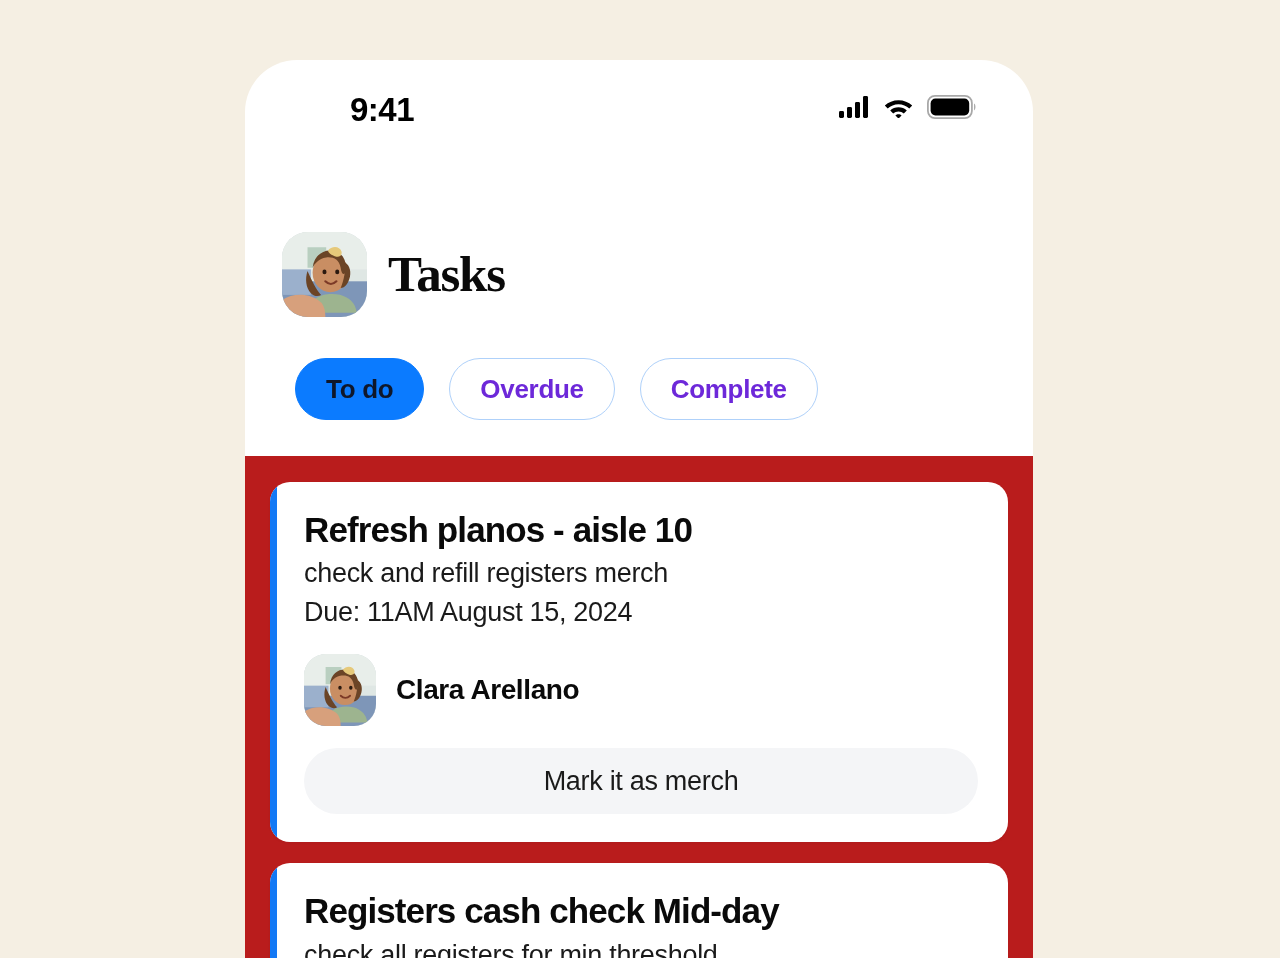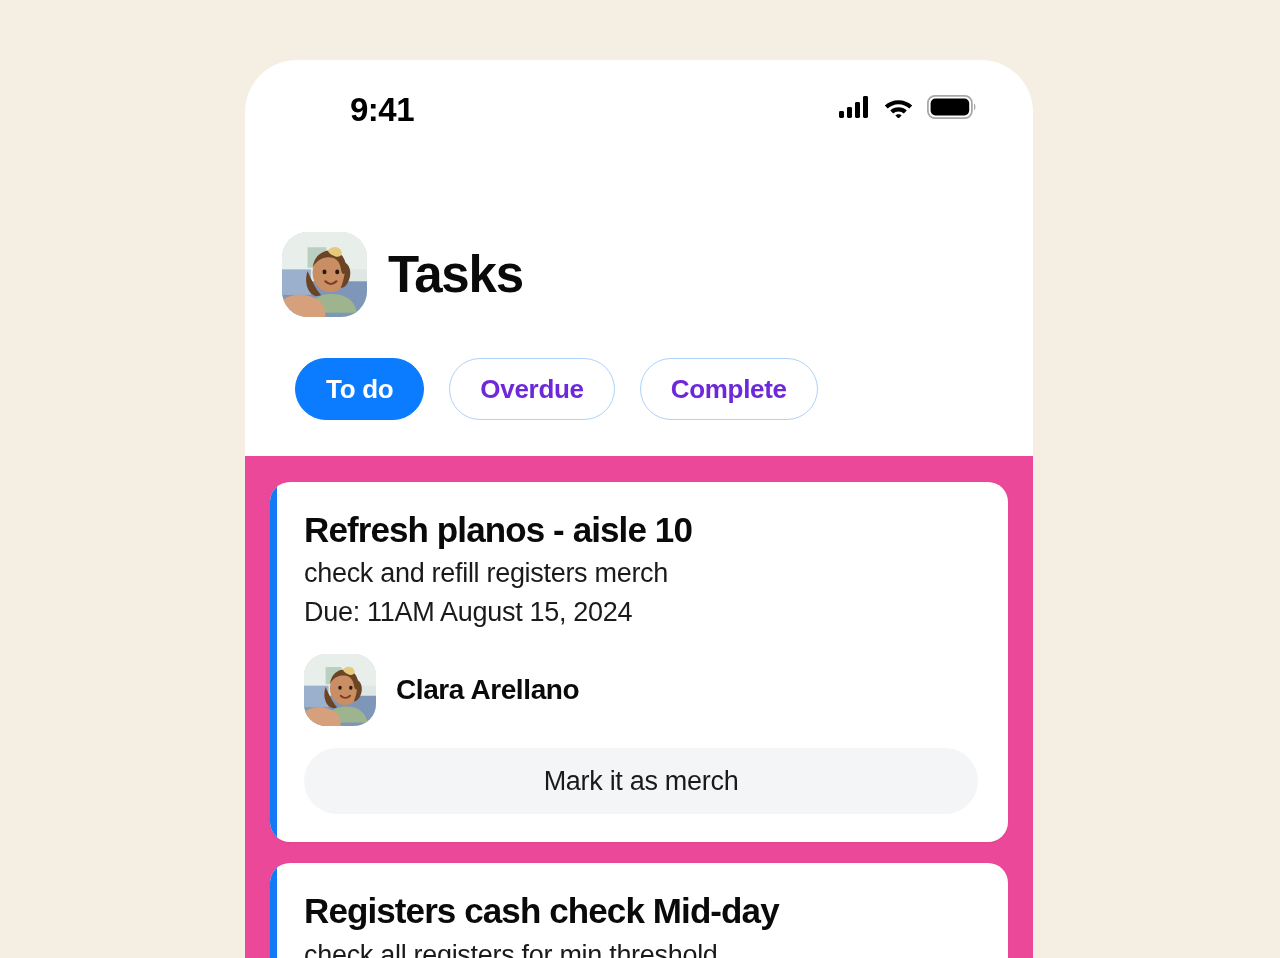--- a/index.html
+++ b/index.html
@@ -65,20 +65,21 @@
     background: #FFFFFF;
     padding: 0 25px;
   }
 
   .header-row {
     display: flex;
     align-items: center;
     gap: 21px;
     padding-top: 86px;
     padding-left: 12px;
+    font-family: Liberation Serif, serif;
   }
 
   .avatar {
     width: 85px;
     height: 85px;
     border-radius: 26px;
     overflow: hidden;
     flex: none;
     background: #cfd7db;
     position: relative;
@@ -110,38 +111,38 @@
     padding: 0 30px;
     font-size: 26px;
     font-weight: bold;
     letter-spacing: -0.3px;
     cursor: pointer;
     white-space: nowrap;
   }
 
   .pill.active {
     background: #0B7BFF;
-    color: #ffffff;
+    color: #0f172a;
     border: 1.5px solid #0B7BFF;
   }
 
   .pill.inactive {
     background: #FFFFFF;
     color: #6d28d9;
     border: 1.5px solid #AFD1FA;
   }
 
   
   .task-list {
     position: absolute;
     left: 0;
     top: 396px;
     width: 100%;
     bottom: 0;
-    background: #ec4899;
+    background: #b91c1c;
     padding: 26px 0 0 0;
   }
 
   .task-card {
     position: relative;
     margin: 0 25px 21px 25px;
     background: #FFFFFF;
     border-radius: 20px;
     padding: 28px 30px 28px 34px;
     box-shadow: 0 1px 3px rgba(16,24,40,0.06);

